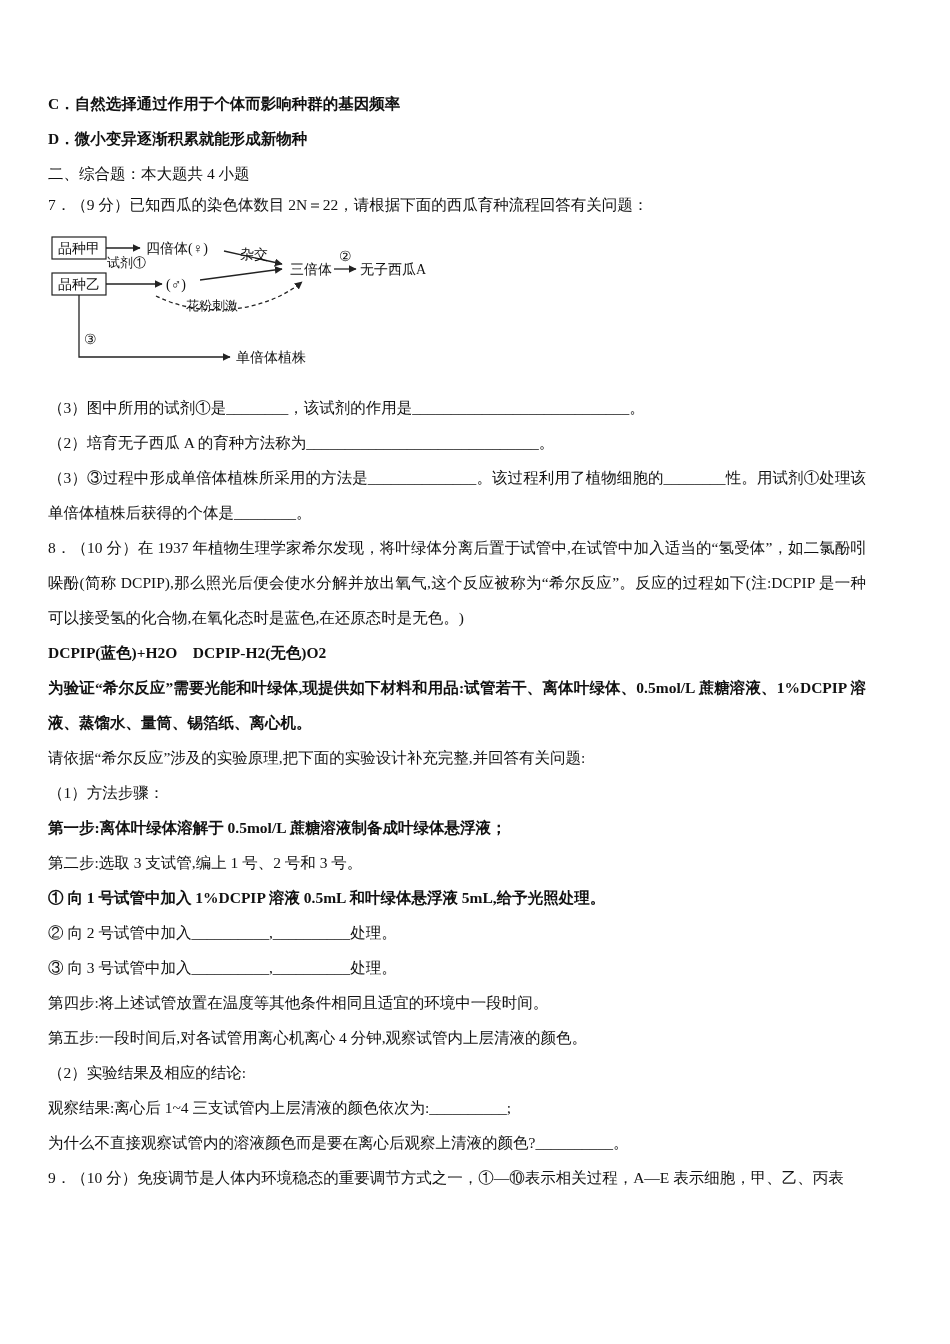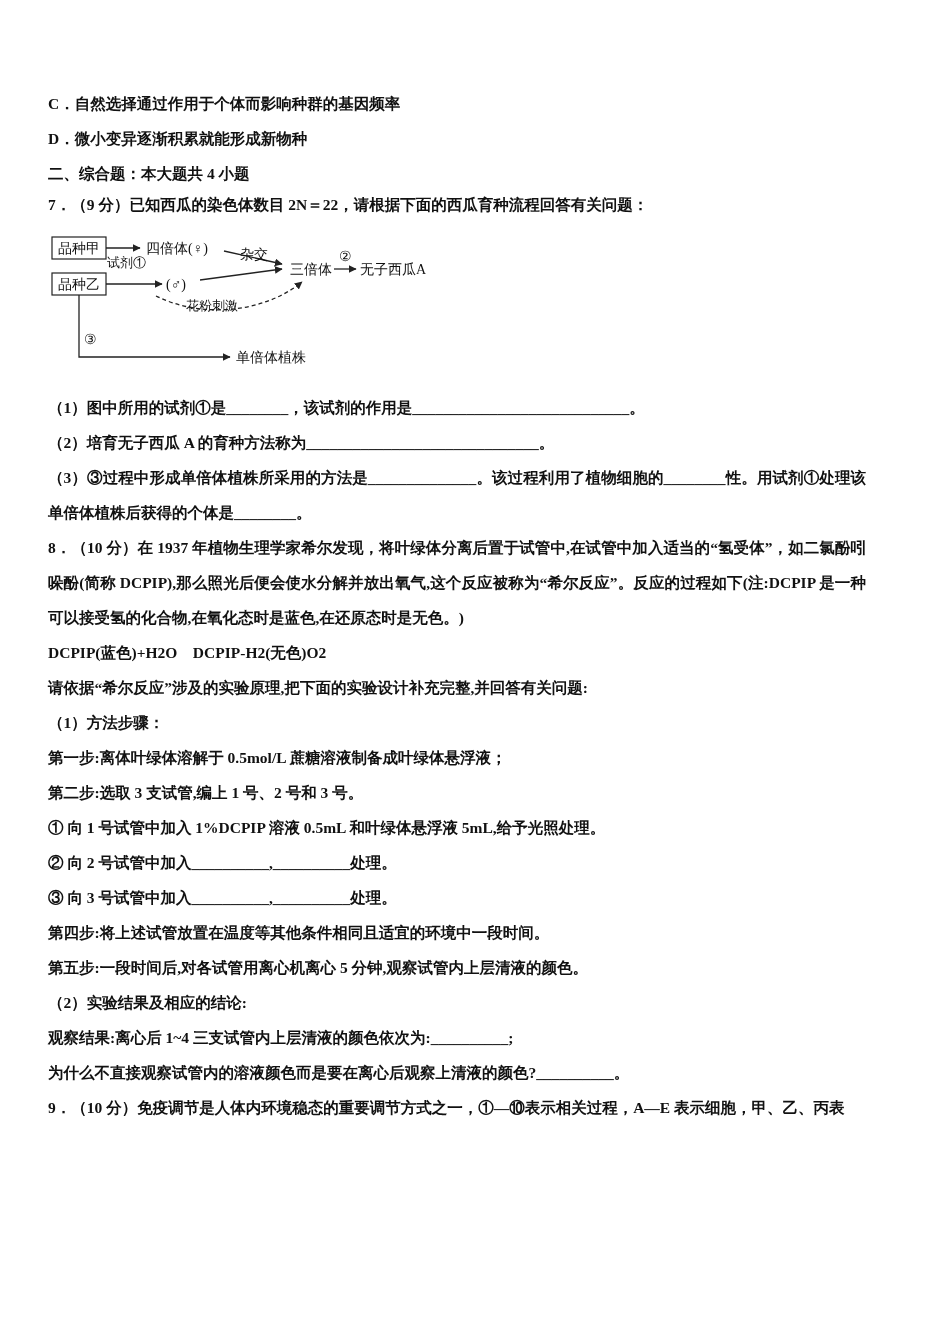--- a/index.html
+++ b/index.html
@@ -12,21 +12,20 @@
     overflow: hidden;
     font-family: "Liberation Serif", "DejaVu Serif", serif;
     color: #111111;
   }
   .line {
     font-size: 15.5px;
     line-height: 35px;
     margin: 0;
     text-align: justify;
     white-space: pre-wrap;
-    font-weight: bold;
   }
   .line.b { font-weight: bold; }
   .tight { margin-top: -4px; }
   .diagram { margin: 10px 0 16px 2px; }
   .diagram svg { display: block; }
   .diagram text {
     font-size: 14px;
     fill: #111;
     font-family: "Liberation Serif", "DejaVu Serif", serif;
   }
@@ -79,32 +78,33 @@
 
       <path class="ln dash" d="M 106,64 C 150,86 212,82 252,50" marker-end="url(#ah)"></path>
       <text class="sm" x="136" y="78">花粉刺激</text>
 
       <polyline class="ln" points="29,63 29,125 180,125" marker-end="url(#ah)"></polyline>
       <text x="34" y="112">③</text>
       <text x="186" y="130">单倍体植株</text>
     </svg>
   </div>
 
-  <p class="line">（1）图中所用的试剂①是________，该试剂的作用是____________________________。</p>
+  <p class="line">（3）图中所用的试剂①是________，该试剂的作用是____________________________。</p>
   <p class="line">（2）培育无子西瓜 A 的育种方法称为______________________________。</p>
   <p class="line">（3）③过程中形成单倍体植株所采用的方法是______________。该过程利用了植物细胞的________性。用试剂①处理该单倍体植株后获得的个体是________。</p>
   <p class="line">8．（10 分）在 1937 年植物生理学家希尔发现，将叶绿体分离后置于试管中,在试管中加入适当的“氢受体”，如二氯酚吲哚酚(简称 DCPIP),那么照光后便会使水分解并放出氧气,这个反应被称为“希尔反应”。反应的过程如下(注:DCPIP 是一种可以接受氢的化合物,在氧化态时是蓝色,在还原态时是无色。)</p>
   <p class="line b">DCPIP(蓝色)+H2O　DCPIP-H2(无色)O2</p>
+  <p class="line b">为验证“希尔反应”需要光能和叶绿体,现提供如下材料和用品:试管若干、离体叶绿体、0.5mol/L 蔗糖溶液、1%DCPIP 溶液、蒸馏水、量筒、锡箔纸、离心机。</p>
   <p class="line">请依据“希尔反应”涉及的实验原理,把下面的实验设计补充完整,并回答有关问题:</p>
   <p class="line">（1）方法步骤：</p>
   <p class="line b">第一步:离体叶绿体溶解于 0.5mol/L 蔗糖溶液制备成叶绿体悬浮液；</p>
   <p class="line">第二步:选取 3 支试管,编上 1 号、2 号和 3 号。</p>
   <p class="line b">① 向 1 号试管中加入 1%DCPIP 溶液 0.5mL 和叶绿体悬浮液 5mL,给予光照处理。</p>
   <p class="line">② 向 2 号试管中加入__________,__________处理。</p>
   <p class="line">③ 向 3 号试管中加入__________,__________处理。</p>
   <p class="line">第四步:将上述试管放置在温度等其他条件相同且适宜的环境中一段时间。</p>
-  <p class="line">第五步:一段时间后,对各试管用离心机离心 5 分钟,观察试管内上层清液的颜色。</p>
+  <p class="line">第五步:一段时间后,对各试管用离心机离心 4 分钟,观察试管内上层清液的颜色。</p>
   <p class="line">（2）实验结果及相应的结论:</p>
   <p class="line">观察结果:离心后 1~4 三支试管内上层清液的颜色依次为:__________;</p>
   <p class="line">为什么不直接观察试管内的溶液颜色而是要在离心后观察上清液的颜色?__________。</p>
   <p class="line">9．（10 分）免疫调节是人体内环境稳态的重要调节方式之一，①—⑩表示相关过程，A—E 表示细胞，甲、乙、丙表</p>
 
 </div>
 
 </body></html>

